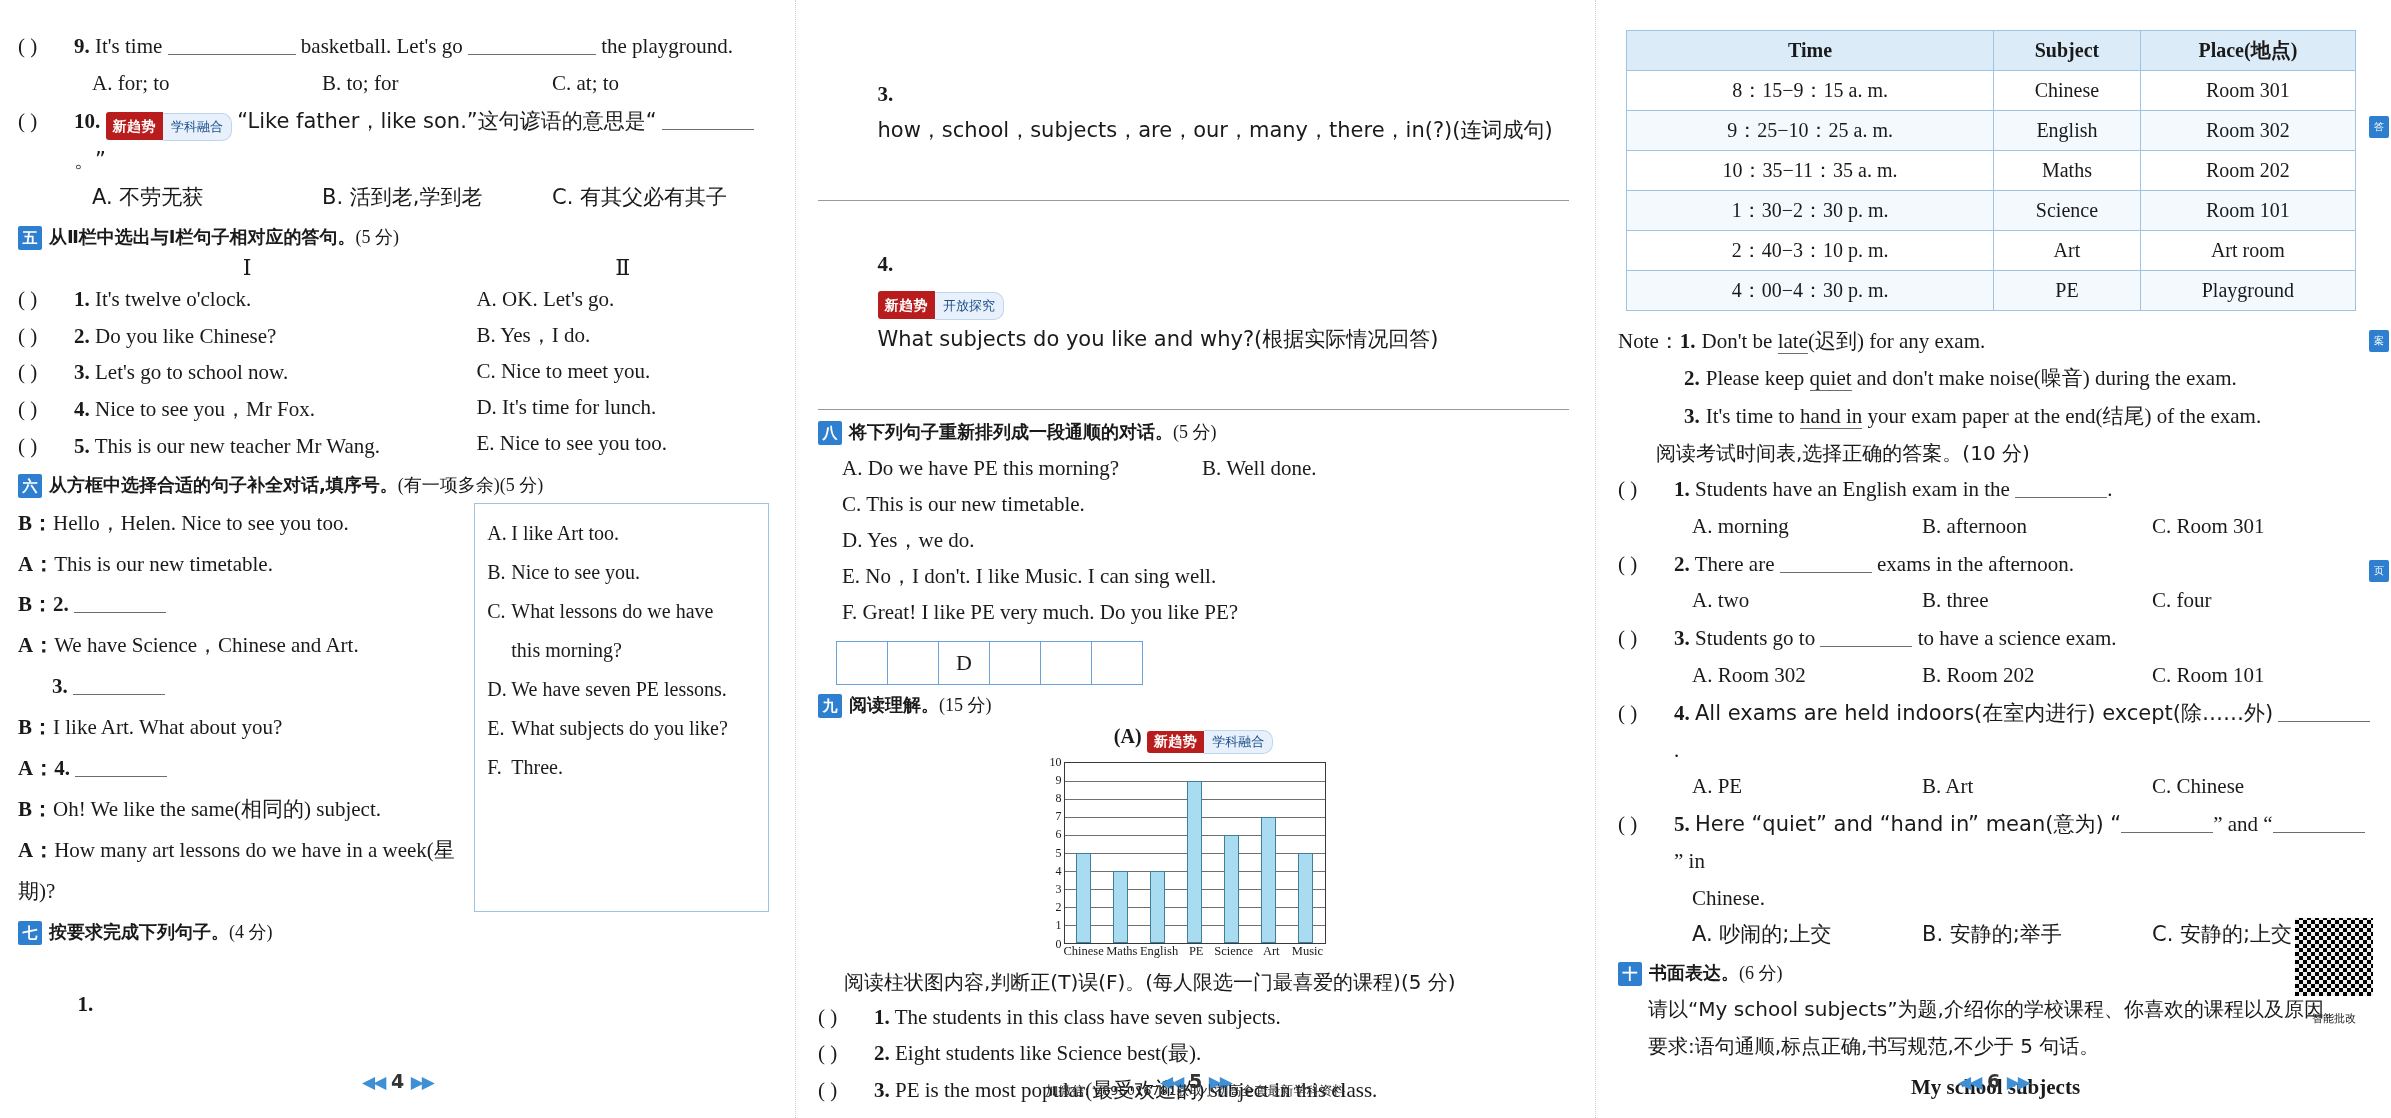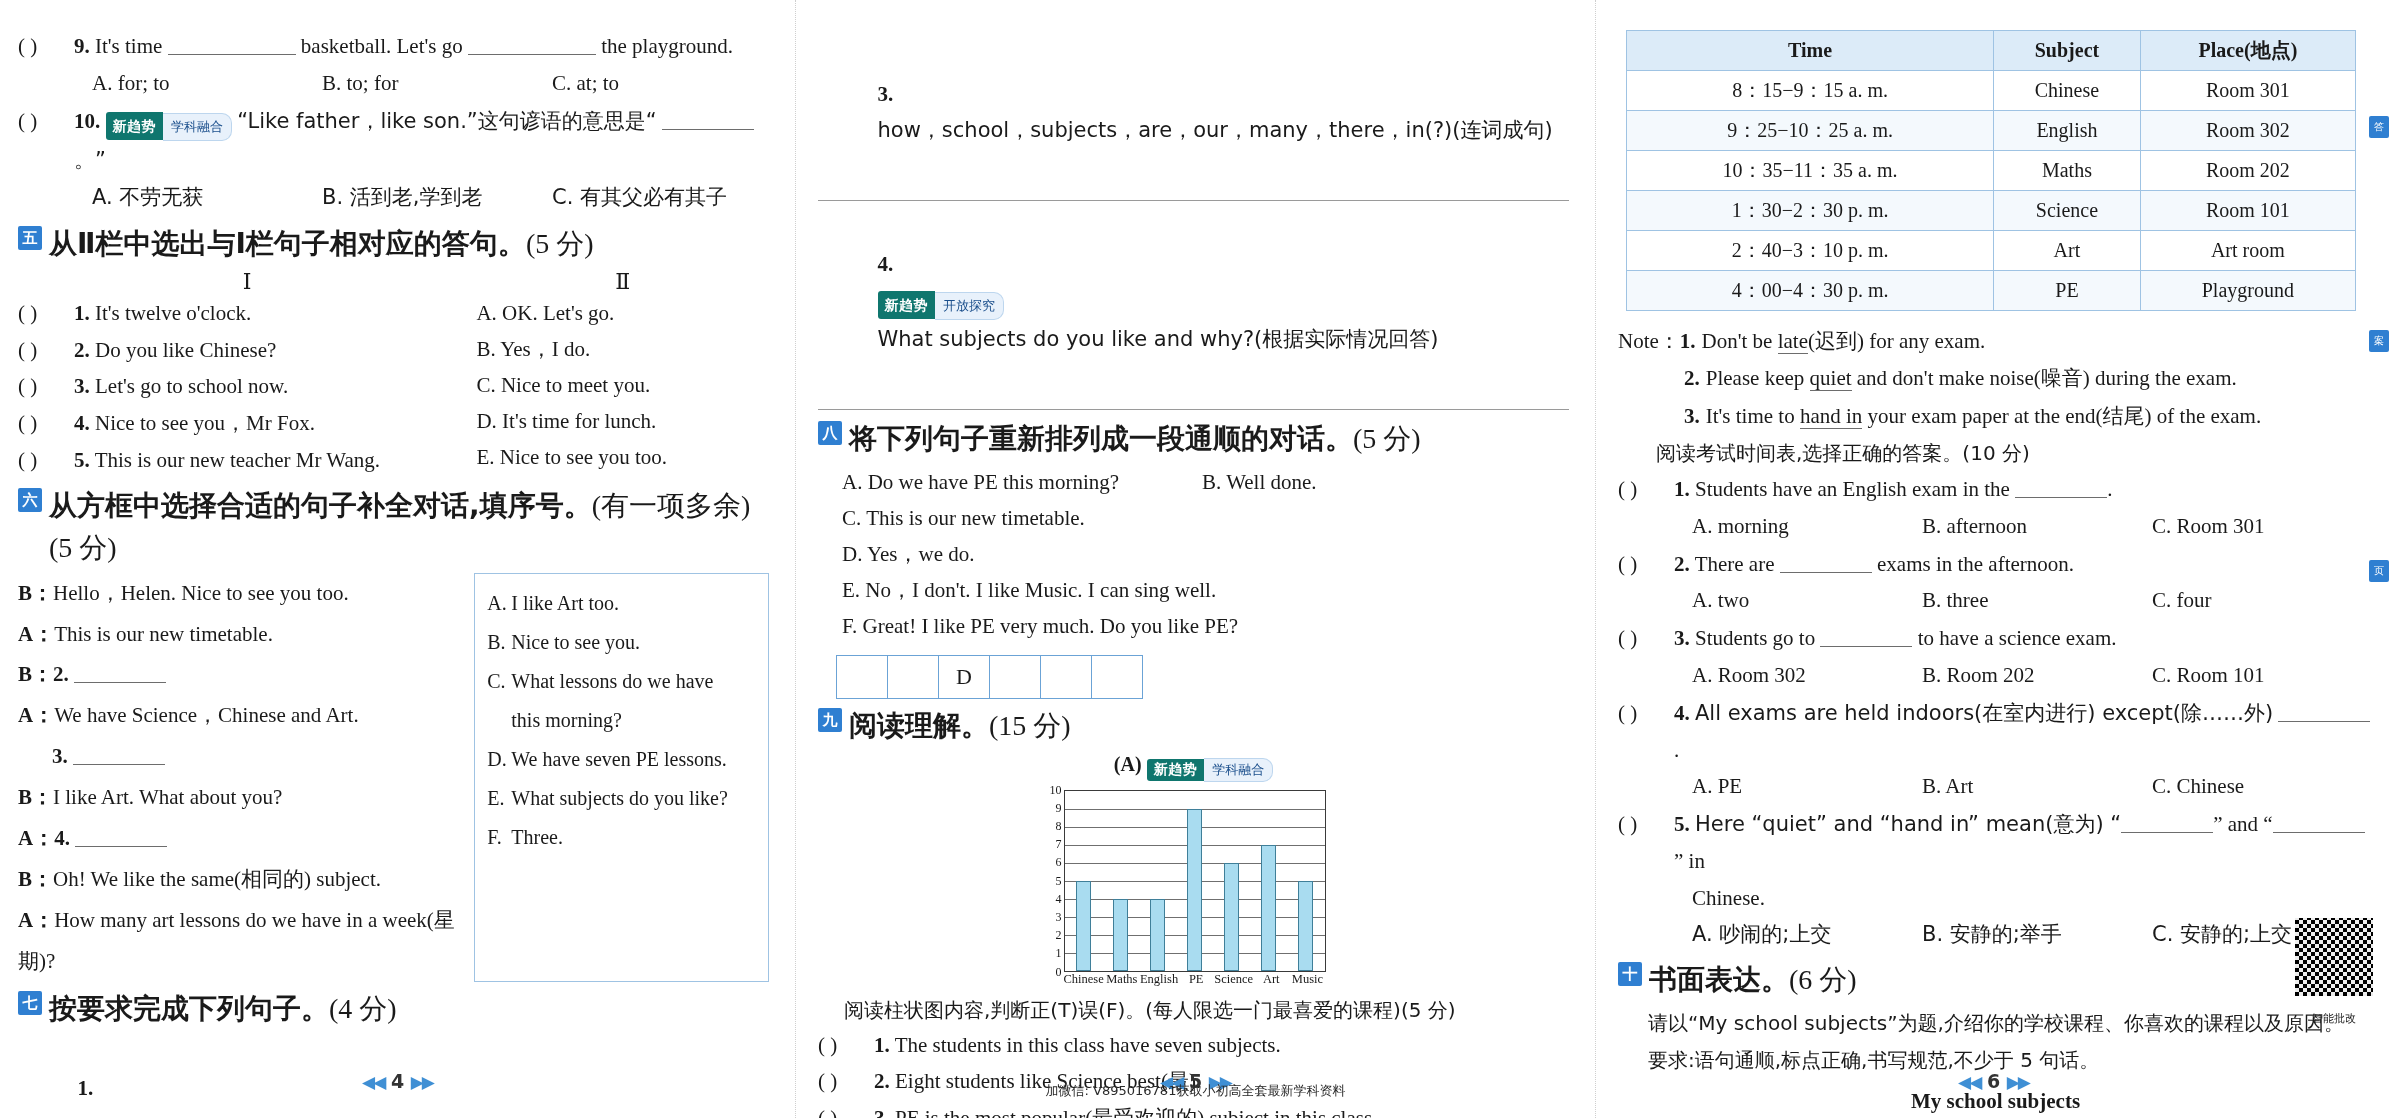--- a/index.html
+++ b/index.html
@@ -20,39 +20,39 @@
   .b{font-weight:bold;}
 
   
   .sec{display:flex;align-items:flex-start;gap:7px;margin:6px 0 4px 0;}
   .sec-no{
     display:inline-block;min-width:24px;height:24px;line-height:24px;
     background:#2f7fd1;color:#fff;text-align:center;font-size:15px;font-weight:bold;
     font-family:"DejaVu Sans","Liberation Sans",sans-serif;border-radius:2px;
     margin-top:3px;flex:0 0 auto;
   }
-  .sec-title{font-size:28px;font-weight:bold;font-family:"DejaVu Sans","Liberation Sans",sans-serif;line-height:1.5;}
+  .sec-title{font-size:18px;font-weight:bold;font-family:"DejaVu Sans","Liberation Sans",sans-serif;line-height:1.5;}
   .sec-title .pts{font-weight:normal;font-family:"Liberation Serif",serif;}
 
   
   .q{display:flex;align-items:baseline;font-size:21px;line-height:1.75;}
   .paren{display:inline-block;width:56px;flex:0 0 auto;}
   .qtext{flex:1;}
   .qnum{font-weight:bold;}
   .opts{display:flex;font-size:21px;line-height:1.8;padding-left:74px;}
   .opts>span{display:inline-block;}
   .o1{width:230px;}
   .o2{width:230px;}
 
   .blank{display:inline-block;border-bottom:1px solid #6d6d6d;height:1em;vertical-align:-2px;} .bl-md{width:92px;} .bl-lg{width:128px;}
 
   
   .chip-wrap{display:inline-block;vertical-align:-3px;white-space:nowrap;}
   .chip-a{
-    display:inline-block;background:#0f766e;color:#fff;font-size:14px;font-weight:bold;
+    display:inline-block;background:#b91c1c;color:#fff;font-size:14px;font-weight:bold;
     padding:2px 7px;border-radius:3px 0 0 3px;
     font-family:"DejaVu Sans","Liberation Sans",sans-serif;letter-spacing:.5px;
   }
   .chip-b{
     display:inline-block;background:#e8f1fb;color:#1b4f8c;font-size:13px;
     padding:2px 8px;border:1px solid #bdd6ee;border-left:none;border-radius:0 10px 10px 0;
     font-family:"DejaVu Sans","Liberation Sans",sans-serif;
   }
 
   

